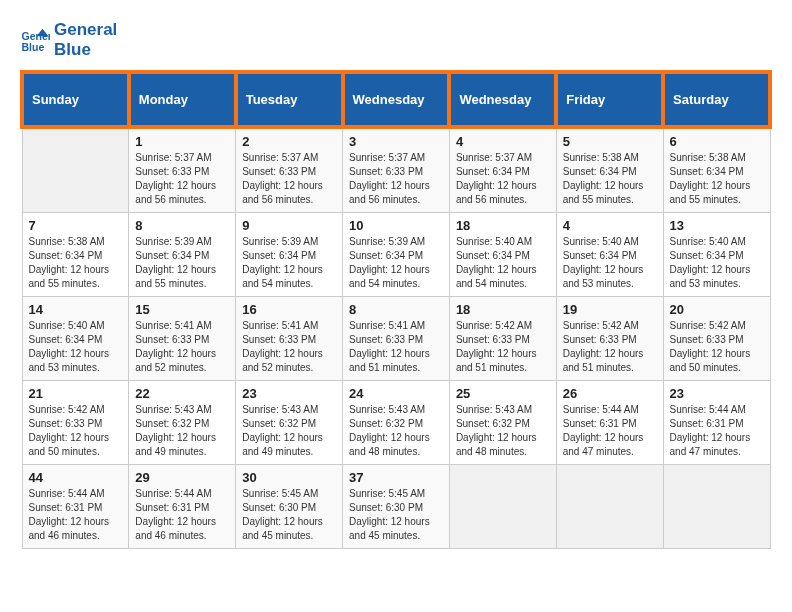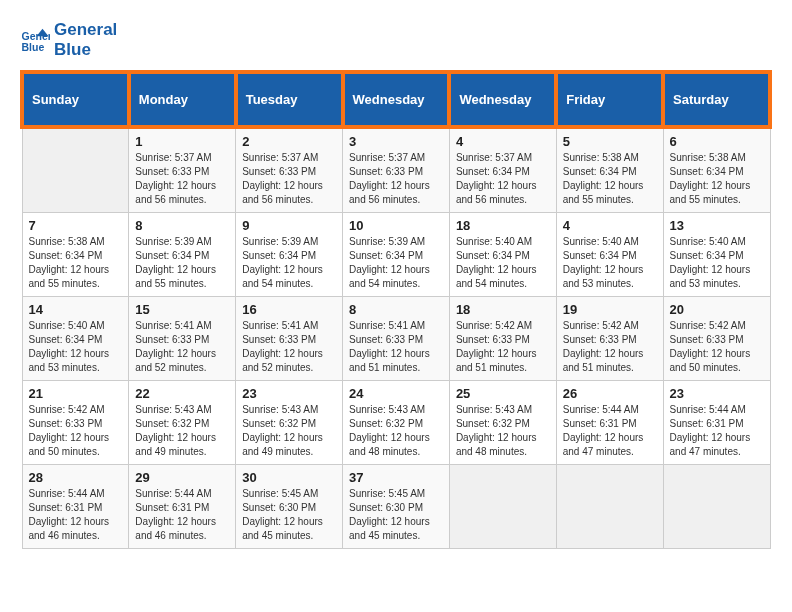--- a/index.html
+++ b/index.html
@@ -308,21 +308,21 @@
         <td>
           <div class="day-number">23</div>
           <div class="day-info" style="white-space: pre-line;">Sunrise: 5:44 AM
 Sunset: 6:31 PM
 Daylight: 12 hours
 and 47 minutes.</div>
         </td>
       </tr>
       <tr>
         <td>
-          <div class="day-number">28</div>
+          <div class="day-number">44</div>
           <div class="day-info" style="white-space: pre-line;">Sunrise: 5:44 AM
 Sunset: 6:31 PM
 Daylight: 12 hours
 and 46 minutes.</div>
         </td>
         <td>
           <div class="day-number">29</div>
           <div class="day-info" style="white-space: pre-line;">Sunrise: 5:44 AM
 Sunset: 6:31 PM
 Daylight: 12 hours

